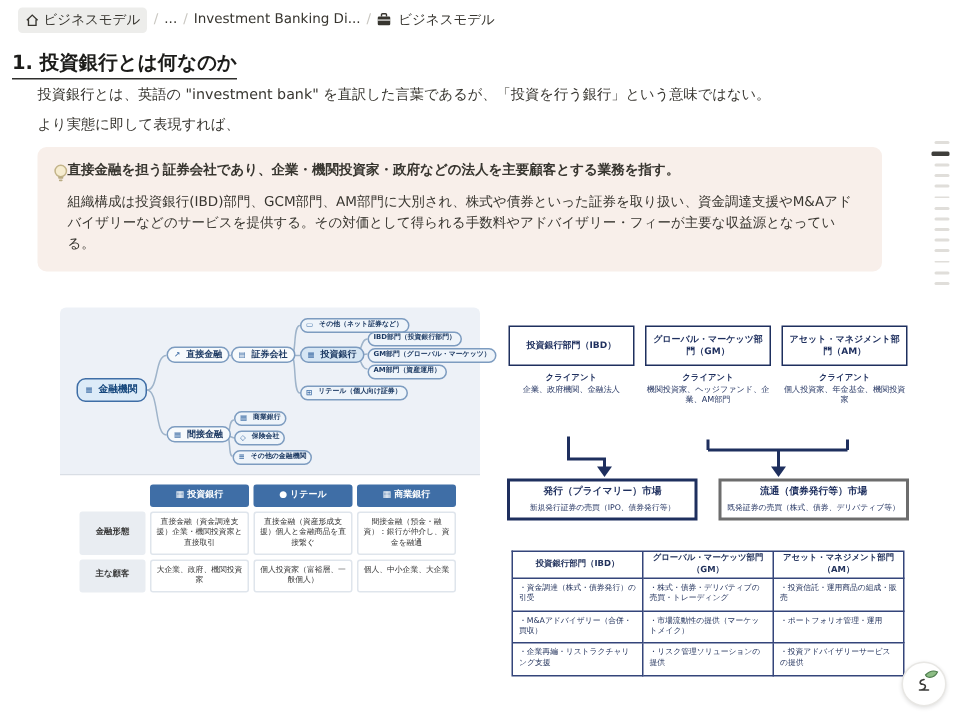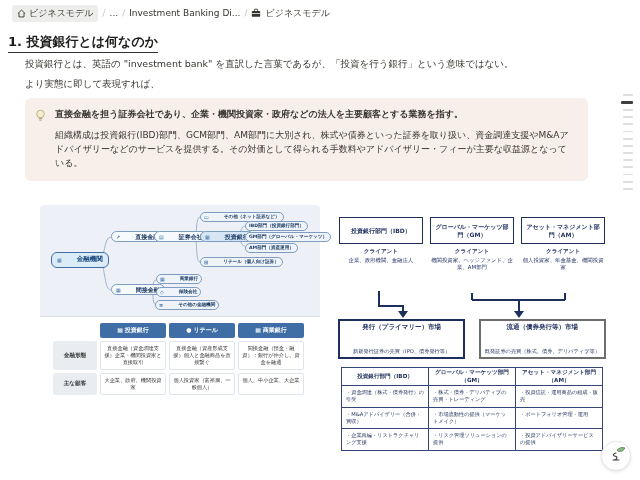--- a/index.html
+++ b/index.html
@@ -25,35 +25,35 @@
   .av-2 { background:#5a77d8; }
   .av-3 { background:#b7aee9; }
   .share { font-size:9px; color:#37352f; font-weight:500; cursor:pointer; }
   .tb-icon { color:#5f5e5b; font-size:11px; line-height:1; cursor:pointer; }
   
   .h1 { position:absolute; left:8px; top:33px; font-size:13px; font-weight:bold; color:#1c1c1a;
     border-bottom:1.5px solid #2f2f2d; padding-bottom:1px; }
   .para { position:absolute; left:25px; width:585px; font-size:9.5px; color:#37352f; line-height:1.5; }
   .p1 { top:57px; } .p2 { top:77px; }
   .callout { position:absolute; left:25px; top:98px; width:563px; background:#f8efea;
-    border-radius:6px; padding:10px 14px 10px 30px; }
+    border-radius:6px; padding:10px 14px 10px 20px; }
   .callout-icon { position:absolute; left:9px; top:11px; width:13px; height:13px; }
   .callout-lead { font-size:9px; font-weight:bold; color:#37352f; line-height:1.5; margin-bottom:6px; }
   .callout-body { font-size:9px; color:#37352f; line-height:1.6; }
   
   .toc { position:absolute; right:7px; top:94px; display:flex; flex-direction:column; gap:5.4px; align-items:flex-end; }
   .toc-line { width:10px; height:1.8px; background:#e0deda; border-radius:1px; }
   .toc-line.active { width:12px; height:2.4px; background:#3f3e3b; }
   
   .fig-left { position:absolute; left:40px; top:205px; width:280px; height:263px; background:#fff; border-radius:4px; }
   .tree-area { position:relative; width:280px; height:112px; background:#edf1f7; border-radius:4px 4px 0 0;
     border-bottom:1px solid #d9dee5; }
   .node { position:absolute; background:#f7fafc; border:1px solid #7d9cc0; border-radius:6px;
     font-size:6px; color:#1d3a63; font-weight:bold; padding:1px 4px; white-space:nowrap;
-    display:flex; align-items:center; gap:15px; line-height:1.2; }
+    display:flex; align-items:center; gap:4px; line-height:1.2; }
   .node .nico { font-size:5px; color:#3f6ea6; }
   .node.root { background:#dcebf8; border:1.5px solid #3f6ea6; font-size:6.5px; color:#14467c; padding:3px 5px; }
   .node.hl { background:#d6e6f4; }
   .node.tiny { font-size:4.6px; padding:1px 3px; border-radius:5px; background:#eef4fa; }
   .tree-svg { position:absolute; inset:0; }
   .fig-title { text-align:center; font-size:8px; font-weight:bold; color:#2b2b2b; margin-top:6px; }
   .cmp-table { display:grid; grid-template-columns:44px 66px 66px 66px; gap:3px; margin:6px 14px 0 13px; }
   .cmp-cell { font-size:5.2px; line-height:1.35; padding:3px 2px; text-align:center; border-radius:2px; }
   .cmp-corner { background:transparent; }
   .cmp-head { background:#3f6ea6; color:#fff; font-weight:bold; font-size:6px;
@@ -67,22 +67,22 @@
   .dept-row { display:flex; justify-content:space-between; padding:0 6px; margin-top:10px; }
   .dept-box { width:31.5%; height:27px; border:1.2px solid #1e2f5e; background:#fff;
     display:flex; align-items:center; justify-content:center; text-align:center;
     font-size:6px; font-weight:bold; line-height:1.25; padding:1px 2px; }
   .client-row { display:flex; justify-content:space-between; padding:0 6px; margin-top:4px; }
   .client-cell { width:31.5%; text-align:center; }
   .client-label { font-size:5.6px; font-weight:bold; }
   .client-text { font-size:5.4px; line-height:1.35; margin-top:1px; }
   .md-arrows { position:absolute; left:0; top:0; width:278px; height:262px; pointer-events:none; }
   .market-row { position:absolute; top:112px; left:0; width:278px; display:flex; justify-content:space-between; padding:0 5px; }
-  .market-box { width:47.5%; height:40px; background:#fff; display:flex; flex-direction:column;
-    align-items:center; justify-content:space-between; text-align:center; gap:3px; padding:2px; }
+  .market-box { width:47.5%; height:28px; background:#fff; display:flex; flex-direction:column;
+    align-items:center; justify-content:flex-start; text-align:center; gap:3px; padding:2px; }
   .market-primary { border:2px solid #1e2f5e; }
   .market-secondary { border:2px solid #6d6d6d; }
   .market-title { font-size:6.5px; font-weight:bold; }
   .market-desc { font-size:5.2px; }
   .fn-table { position:absolute; top:160px; left:8px; width:262px;
     display:grid; grid-template-columns:1fr 1fr 1fr; border:1px solid #34457a; border-right:none; border-bottom:none; }
   .fn-cell { border-right:1px solid #34457a; border-bottom:1px solid #34457a;
     font-size:5.2px; line-height:1.4; padding:3px 4px; color:#22325c; }
   .fn-head { font-weight:bold; text-align:center; display:flex; align-items:center; justify-content:center; font-size:5.6px; height:18px; }
   

